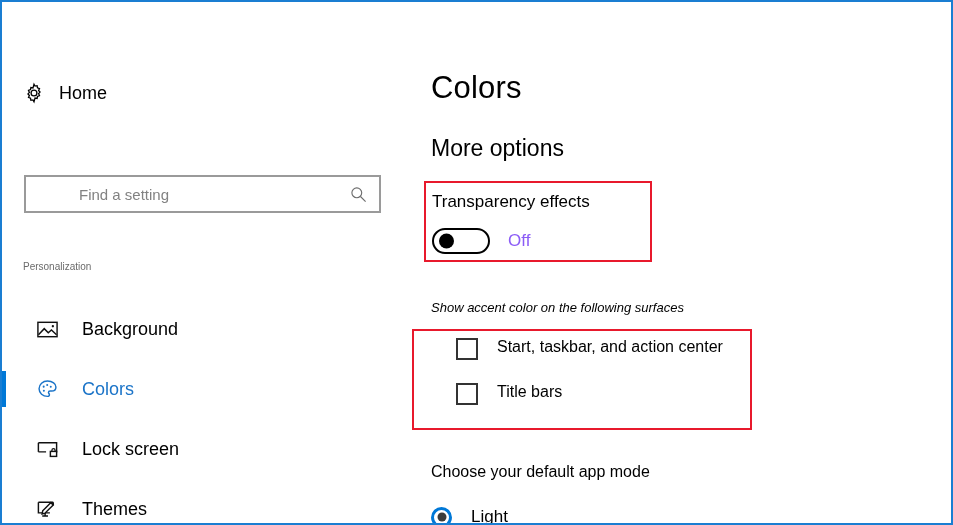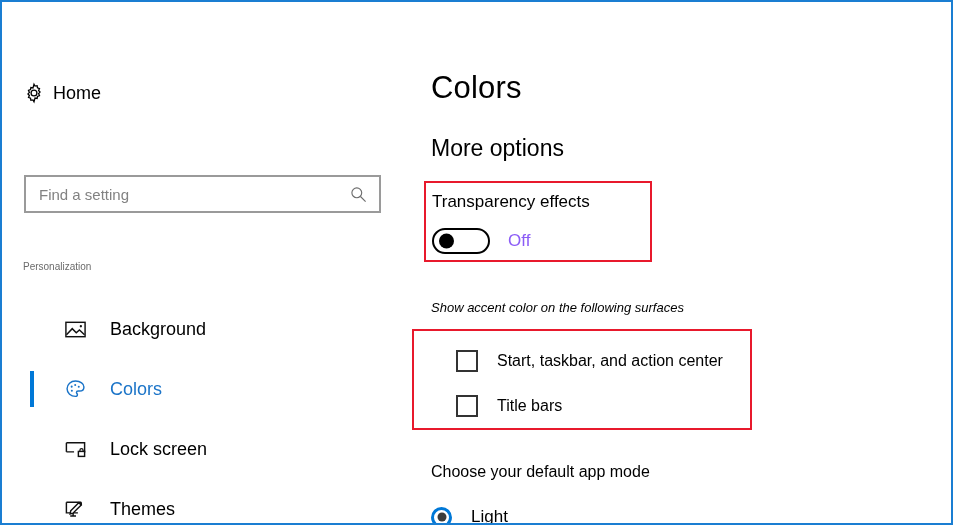--- a/index.html
+++ b/index.html
@@ -70,35 +70,36 @@
   #home-row {
     position: absolute;
     left: 18px;
     top: 32px;
     display: flex;
     align-items: center;
     height: 34px;
   }
   #home-row .nav-ico { width: 28px; display:flex; justify-content:center; }
   #home-label {
-    margin-left: 5px;
+    margin-left: 11px;
     font-size: 18px;
     color: #000000;
   }
 
   #search-wrap {
     position: absolute;
     left: 22px;
     top: 131px;
     width: 357px;
     height: 38px;
     border: 2px solid #9a9a9a;
     background: #ffffff;
     display: flex;
     align-items: center;
+    padding-left: 40px;
   }
   #search-input {
     flex: 1;
     border: none;
     outline: none;
     background: transparent;
     font-family: "Liberation Sans", sans-serif;
     font-size: 15px;
     color: #2b2b2b;
     padding: 0 10px 0 13px;
@@ -120,21 +121,20 @@
     top: 255px;
     right: 0;
   }
   .nav-item {
     position: relative;
     display: flex;
     align-items: center;
     height: 60px;
     padding-left: 31px;
     cursor: default;
-    margin-left: 28px;
   }
   .nav-item .accent {
     position: absolute;
     left: 0;
     top: 12px;
     width: 4px;
     height: 36px;
     background: transparent;
   }
   .nav-item.selected .accent { background: #0078d7; }
@@ -241,21 +241,20 @@
     font-style: italic;
   }
 
   #checkbox-list {
     position: absolute;
     left: 29px;
     top: 294px;
   }
   .cb-row {
     display: flex;
-    align-items: center;
     height: 45px;
     cursor: default;
     padding-left: 25px;
   }
   .cbox {
     width: 22px;
     height: 22px;
     border: 2px solid #333333;
     background: #ffffff;
     flex: none;

